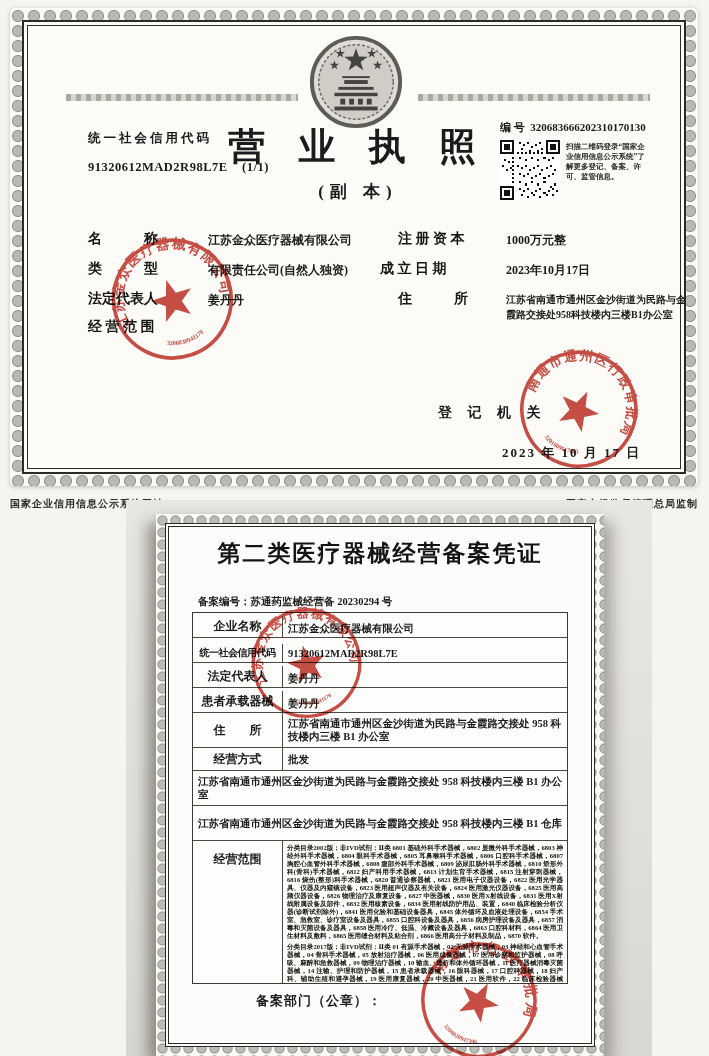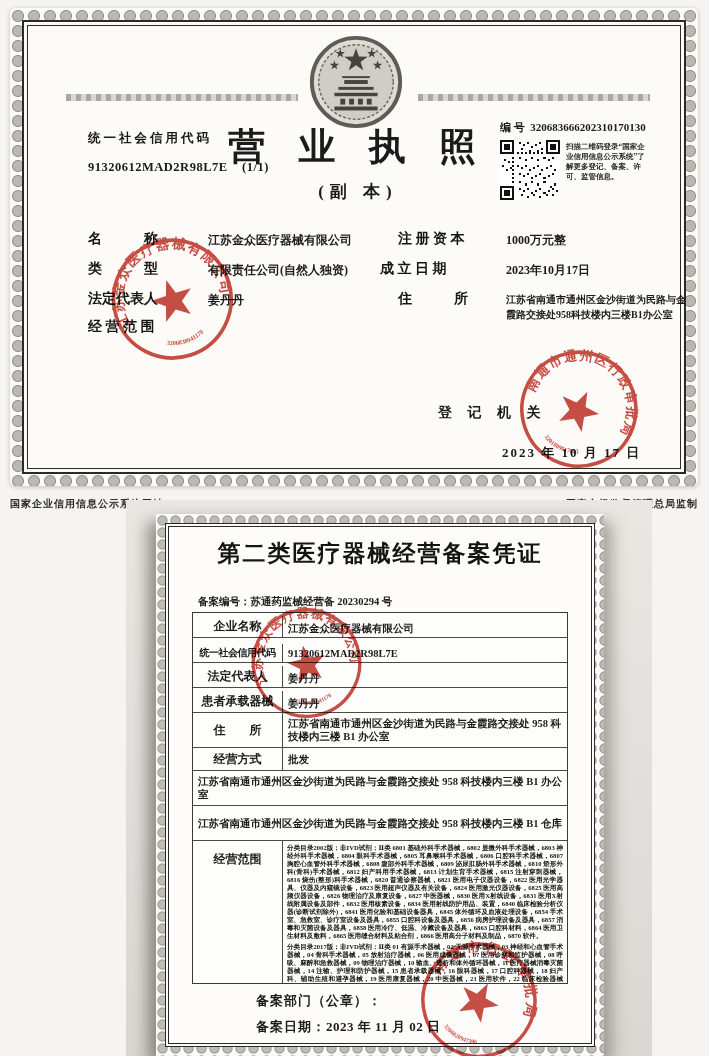--- a/index.html
+++ b/index.html
@@ -265,23 +265,20 @@
     <div class="trow scope-row">
       <div class="tcell-l">经营范围</div>
       <div class="tcell-v scope-cell">
         <p>分类目录2002版：非IVD试剂：Ⅱ类 6801 基础外科手术器械，6802 显微外科手术器械，6803 神经外科手术器械，6804 眼科手术器械，6805 耳鼻喉科手术器械，6806 口腔科手术器械，6807 胸腔心血管外科手术器械，6808 腹部外科手术器械，6809 泌尿肛肠外科手术器械，6810 矫形外科(骨科)手术器械，6812 妇产科用手术器械，6813 计划生育手术器械，6815 注射穿刺器械，6816 烧伤(整形)科手术器械，6820 普通诊察器械，6821 医用电子仪器设备，6822 医用光学器具、仪器及内窥镜设备，6823 医用超声仪器及有关设备，6824 医用激光仪器设备，6825 医用高频仪器设备，6826 物理治疗及康复设备，6827 中医器械，6830 医用X射线设备，6831 医用X射线附属设备及部件，6832 医用核素设备，6834 医用射线防护用品、装置，6840 临床检验分析仪器(诊断试剂除外)，6841 医用化验和基础设备器具，6845 体外循环及血液处理设备，6854 手术室、急救室、诊疗室设备及器具，6855 口腔科设备及器具，6856 病房护理设备及器具，6857 消毒和灭菌设备及器具，6858 医用冷疗、低温、冷藏设备及器具，6863 口腔科材料，6864 医用卫生材料及敷料，6865 医用缝合材料及粘合剂，6866 医用高分子材料及制品，6870 软件。</p>
         <p>分类目录2017版：非IVD试剂：Ⅱ类 01 有源手术器械，02 无源手术器械，03 神经和心血管手术器械，04 骨科手术器械，05 放射治疗器械，06 医用成像器械，07 医用诊察和监护器械，08 呼吸、麻醉和急救器械，09 物理治疗器械，10 输血、透析和体外循环器械，11 医疗器械消毒灭菌器械，14 注输、护理和防护器械，15 患者承载器械，16 眼科器械，17 口腔科器械，18 妇产科、辅助生殖和避孕器械，19 医用康复器械，20 中医器械，21 医用软件，22 临床检验器械（以上不含植入、介入类医疗器械）</p>
       </div>
     </div>
   </div>
 
   <div class="dept-line">备案部门（公章）：</div>
-  <div class="date-line">
-    <span>备案日期：</span><span class="val">2023 年 11 月 02 日</span>
-  </div>
 
   <div class="seal" style="left:94px; top:92px; transform:rotate(-12deg);">
     <svg width="114" height="114" viewBox="0 0 120 120">
       <circle cx="60" cy="60" r="56" fill="none" stroke="#c23b31" stroke-width="3.5"></circle>
       <path id="arcC" d="M 15,72 A 47,47 0 1 1 105,72" fill="none"></path>
       <text font-size="13" font-weight="bold" letter-spacing="1.5">
         <textPath href="#arcC" startOffset="50%" text-anchor="middle">江苏金众医疗器械有限公司</textPath>
       </text>
       <use href="#star5" transform="translate(60,62) scale(2.1)" fill="#c23b31"></use>
       <path id="arcCb" d="M 28,88 A 40,40 0 0 0 92,88" fill="none"></path>

